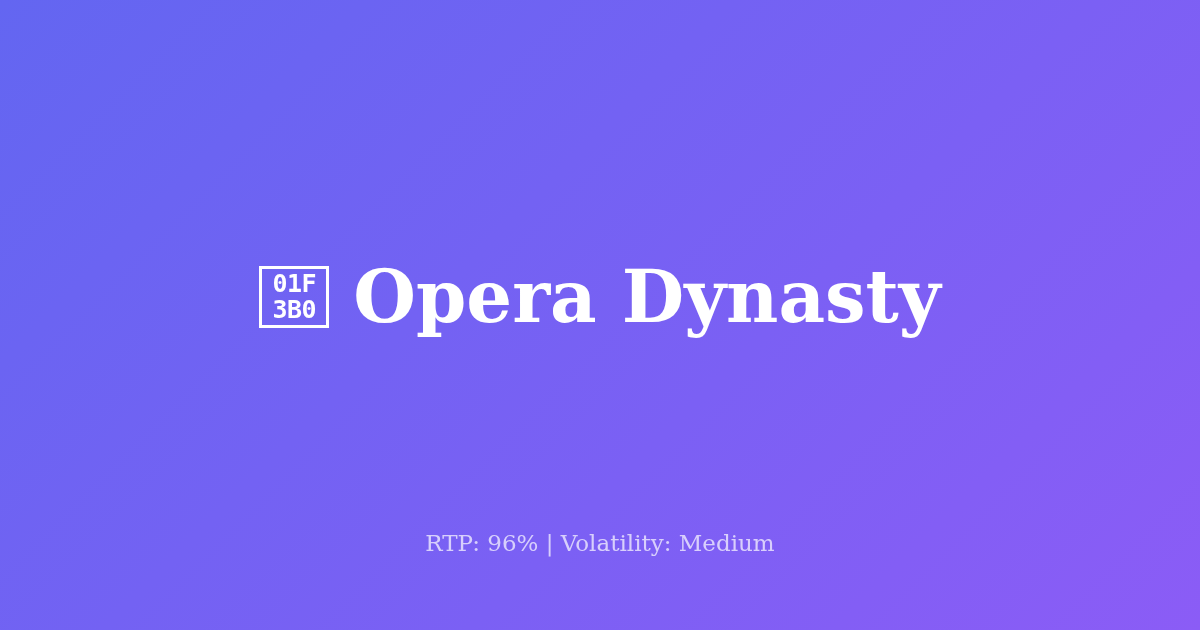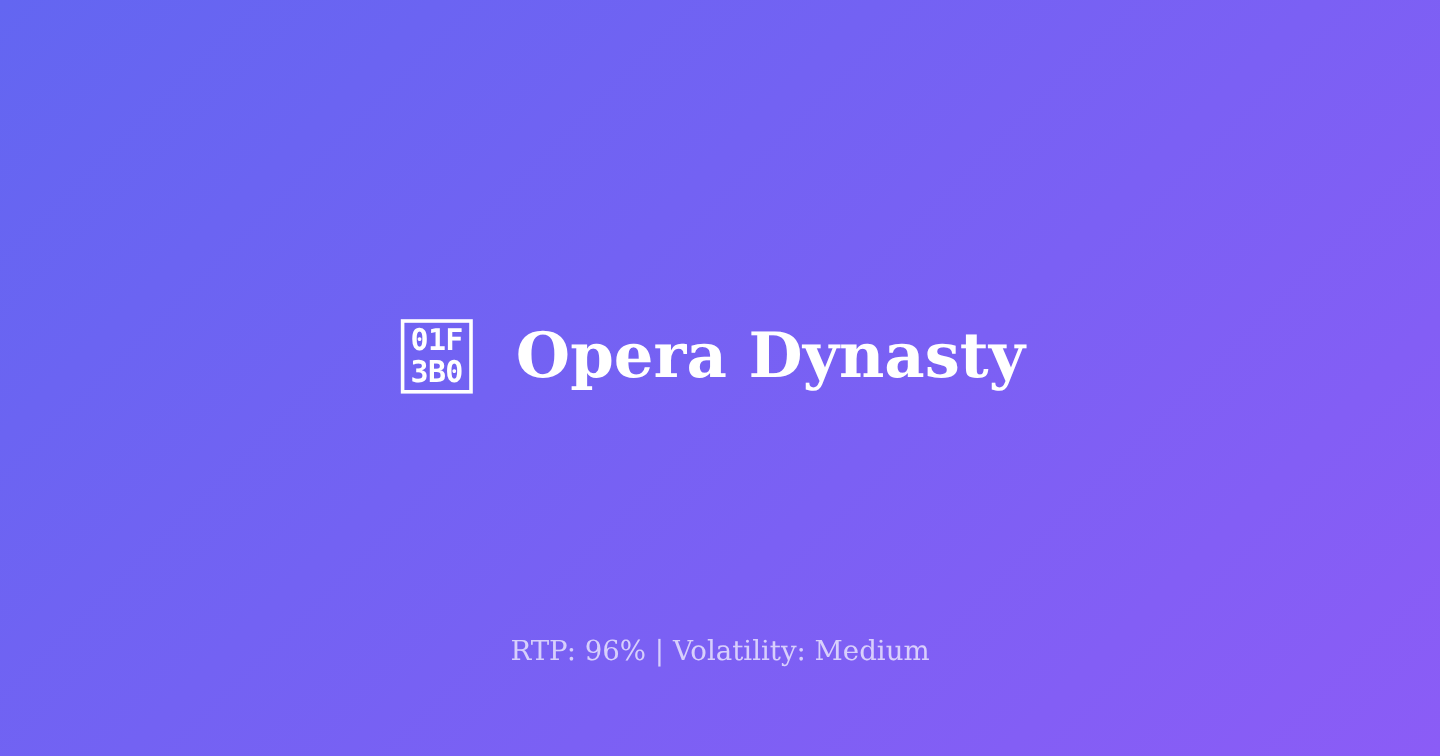--- a/index.html
+++ b/index.html
@@ -45,41 +45,41 @@
     width: 100%;
   }
 
   
   .tofu {
     display: inline-flex;
     flex-direction: column;
     align-items: center;
     justify-content: center;
     box-sizing: border-box;
-    width: 60px;
+    width: 70px;
     height: 62px;
     border: 3px solid #ffffff;
     font-family: "DejaVu Sans Mono", "Liberation Mono", monospace;
     font-size: 25px;
     font-weight: 700;
     line-height: 1.03;
     letter-spacing: -0.5px;
     color: #ffffff;
     flex: none;
   }
   .tofu .tofu-line { display: block; }
 
   .title {
     font-family: "DejaVu Serif", "Liberation Serif", serif;
-    font-size: 52px;
+    font-size: 72px;
     font-weight: 700;
     color: #ffffff;
     line-height: 1.1;
     white-space: nowrap;
-    margin: 12px;
+    margin: 0;
     letter-spacing: 0px;
   }
 
   .subtitle {
     font-family: "DejaVu Serif", "Liberation Serif", serif;
     font-size: 38px;
     font-weight: 400;
     color: rgba(255, 255, 255, 0.84);
     line-height: 1.2;
     margin: 0;

